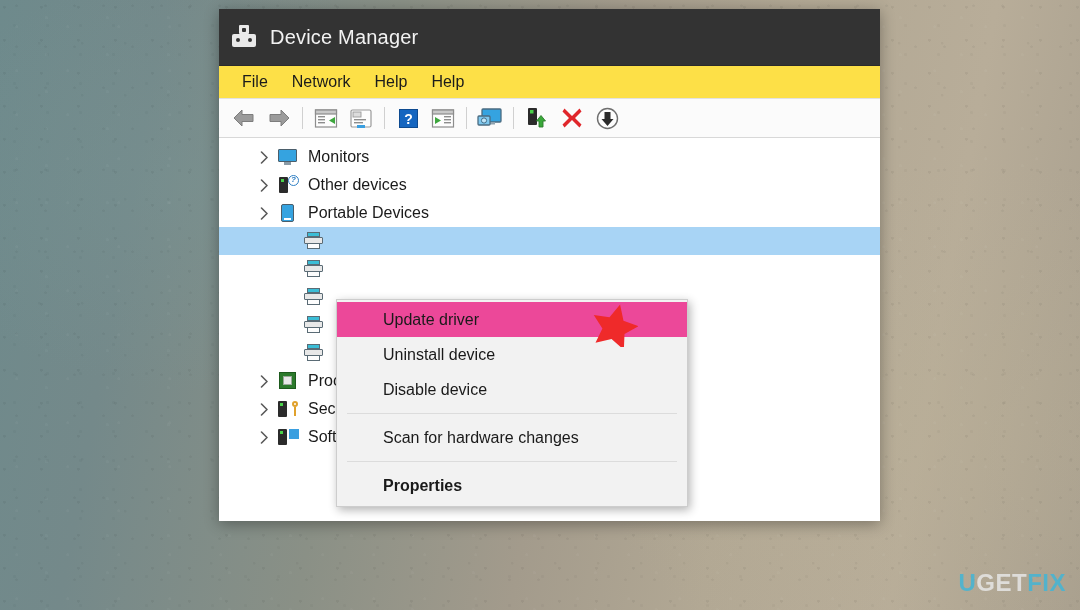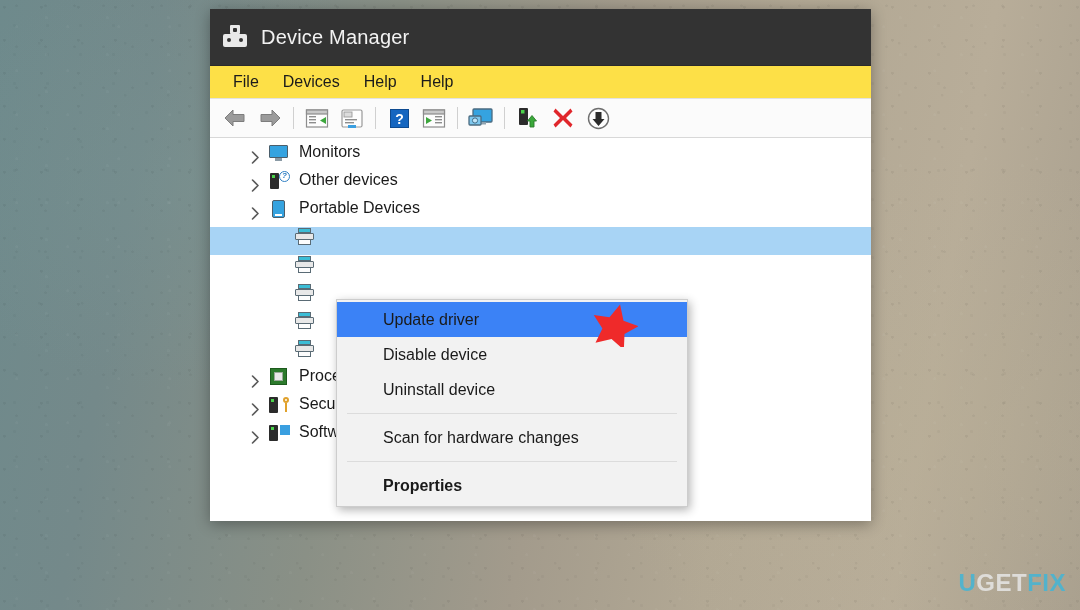--- a/index.html
+++ b/index.html
@@ -26,21 +26,21 @@
       radial-gradient(circle at 76% 48%, rgba(255,255,255,0.11) 0 1.4px, transparent 1.8px),
       radial-gradient(circle at 91% 83%, rgba(0,0,0,0.12) 0 1.2px, transparent 1.6px),
       radial-gradient(circle at 44% 88%, rgba(0,0,0,0.10) 0 1.3px, transparent 1.7px);
     background-size: 37px 33px, 51px 44px, 29px 41px, 61px 37px, 43px 52px, 33px 29px;
     pointer-events: none;
   }
 
   
   #window {
     position: absolute;
-    left: 210px; top: 9px;
+    left: 219px; top: 9px;
     width: 661px; height: 512px;
     background: #ffffff;
     box-shadow: 0 3px 14px rgba(0,0,0,0.33);
     overflow: hidden;
   }
   #titlebar {
     height: 57px;
     background: #333333;
     display: flex; align-items: center;
     padding-left: 13px;
@@ -104,21 +104,21 @@
 
   
   #tree {
     position: relative;
     height: 383px;
     background: #ffffff;
     padding-top: 5px;
     overflow: hidden;
   }
   .row {
-    display: flex; 
+    display: flex; align-items: center;
     height: 28px;
     padding-left: 36px;
     cursor: default;
   }
   .row.child { padding-left: 84px; }
   .row .chev {
     width: 18px; flex: 0 0 18px;
     font-size: 14px; color: #5a5a5a;
     display: flex; align-items: center; justify-content: center;
     margin-right: 4px;
@@ -175,21 +175,21 @@
     padding: 2px 0 3px 0;
     z-index: 40;
   }
   .ctx-item {
     height: 35px;
     display: flex; align-items: center;
     padding-left: 46px;
     font-size: 16px; color: #1a1a1a;
     cursor: default;
   }
-  .ctx-item.highlight { background: #3b82f6; text-align: right; }
+  .ctx-item.highlight { background: #ec4899; text-align: right; }
   .ctx-item.bold { font-weight: bold; }
   .ctx-sep { height: 1px; background: #dcdcdc; margin: 6px 10px 6px 10px; }
 
   #star {
     position: absolute;
     left: 592px; top: 303px;
     width: 46px; height: 44px;
     z-index: 60;
   }
 
@@ -218,21 +218,21 @@
     <div id="titlebar">
       <div class="app-icon">
         <div class="dm-ico-top"></div>
         <div class="dm-ico-body"></div>
       </div>
       <div id="title-text">Device Manager</div>
     </div>
 
     <div id="menubar">
       <div class="menu-item">File</div>
-      <div class="menu-item">Devices</div>
+      <div class="menu-item">Network</div>
       <div class="menu-item">Help</div>
       <div class="menu-item">Help</div>
     </div>
 
     <div id="toolbar">
       <div class="tb-btn">
         <svg width="24" height="20" viewBox="0 0 24 20">
           <path d="M10 2 L2 10 L10 18 L10 13.5 L21 13.5 L21 6.5 L10 6.5 Z" fill="#9b9b9b" stroke="#7d7d7d" stroke-width="1"></path>
         </svg>
       </div>
@@ -429,22 +429,22 @@
             <i class="pz"></i>
           </span>
         <span class="lbl">Software components</span>
       </div>
 
     </div>
   </div>
 
   <div id="ctxmenu">
     <div class="ctx-item highlight">Update driver</div>
+    <div class="ctx-item">Uninstall device</div>
     <div class="ctx-item">Disable device</div>
-    <div class="ctx-item">Uninstall device</div>
     <div class="ctx-sep"></div>
     <div class="ctx-item">Scan for hardware changes</div>
     <div class="ctx-sep"></div>
     <div class="ctx-item bold">Properties</div>
   </div>
 
   <div id="star">
     <svg width="46" height="44" viewBox="0 0 46 44">
       <path d="M23 1 L30.2 15.8 L46 17.5 L34.4 28.4 L37.6 44 L23 36.3 L8.4 44 L11.6 28.4 L0 17.5 L15.8 15.8 Z" fill="#ef2a2a" transform="rotate(14 23 22)"></path>
     </svg>

